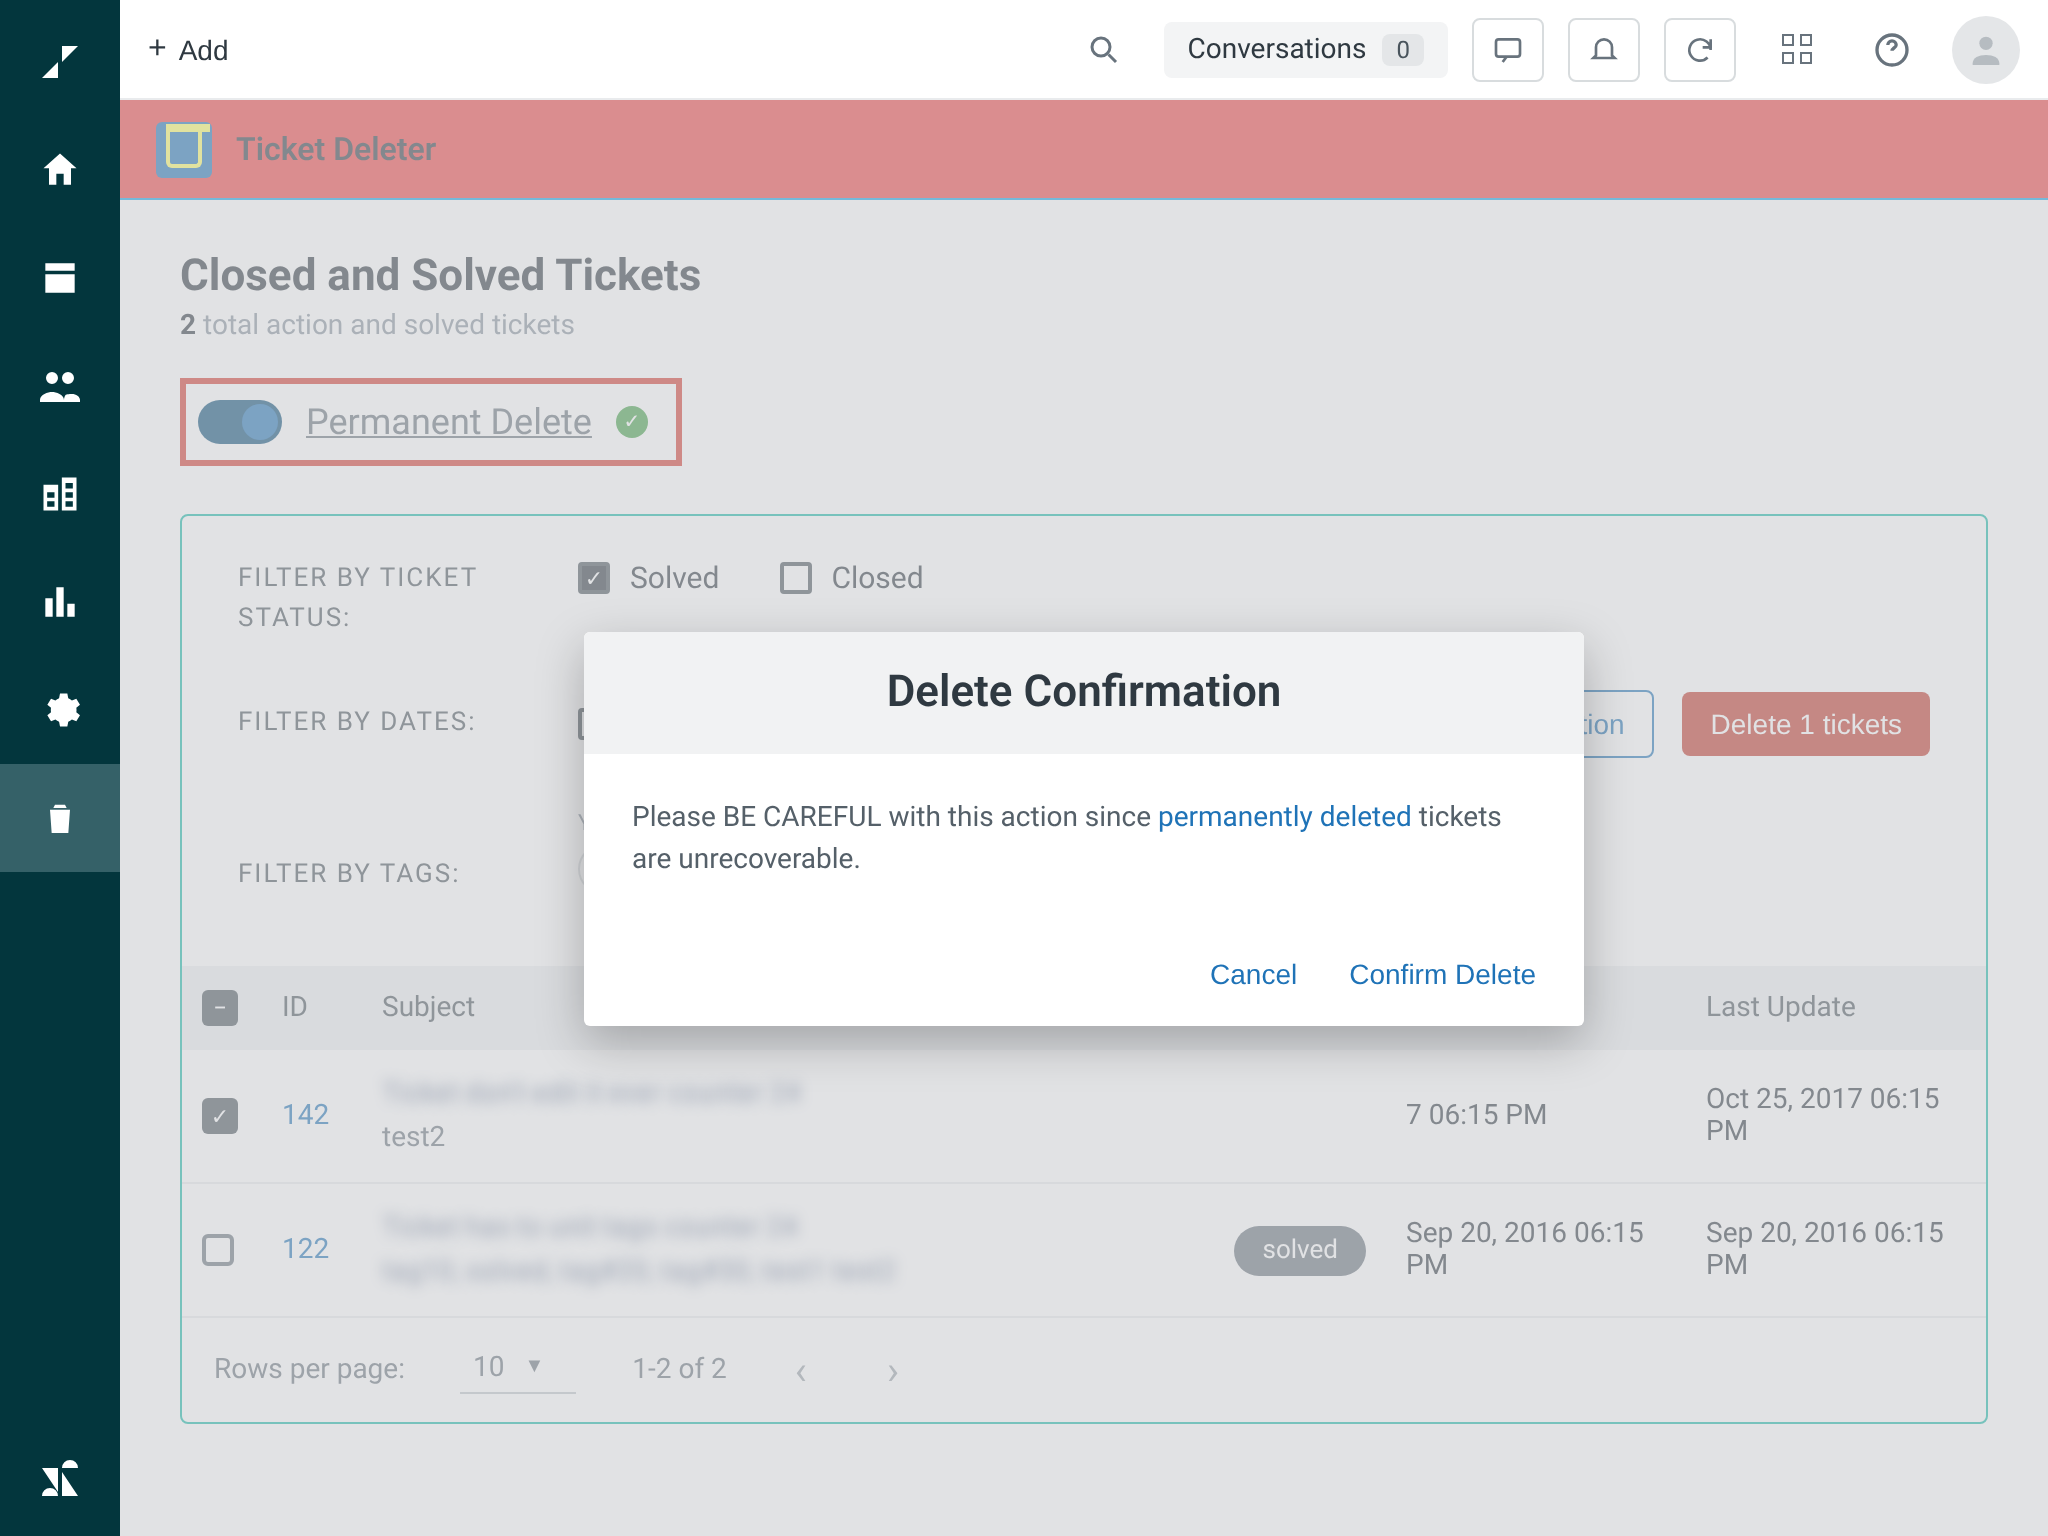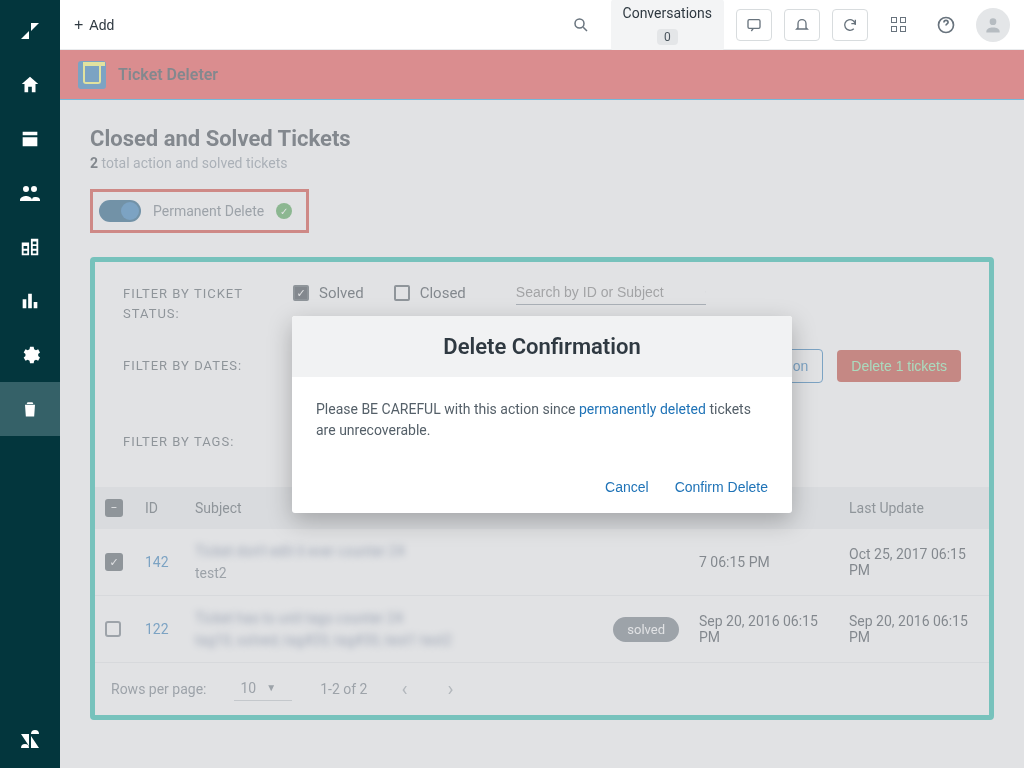--- a/index.html
+++ b/index.html
@@ -15,21 +15,21 @@
 
   
   .main { flex:1; display:flex; flex-direction:column; height:100%; position:relative; }
 
   
   .topbar { height:50px; border-bottom:1px solid #e9ebed; display:flex; align-items:center; padding:0 14px; gap:12px; }
   .add-btn { display:flex; align-items:center; gap:6px; font-size:14px; color:#2f3941; background:none; border:none; cursor:pointer; }
   .topbar .gap { flex:1; }
   .icon-btn { width:36px; height:32px; border:1px solid #d8dcde; border-radius:4px; display:flex; align-items:center; justify-content:center; background:#fff; color:#68737d; }
   .icon-btn.plain { border:none; background:transparent; }
-  .conv-pill { background:#f3f4f5; border-radius:4px; padding:6px 12px; display:flex; align-items:center; gap:8px; font-size:14px; color:#2f3941;flex-direction:column; }
+  .conv-pill { background:#f3f4f5; border-radius:4px; padding:6px 12px; display:flex; align-items:center; gap:8px; font-size:14px; color:#2f3941; }
   .badge-zero { background:#e4e6e8; border-radius:4px; padding:1px 7px; font-size:12px; color:#49545c;}
   .apps4 { display:grid; grid-template-columns:6px 6px; grid-auto-rows:6px; gap:3px;}
   .apps4 span{ border:1.5px solid #68737d; }
   .avatar { width:34px; height:34px; border-radius:50%; background:#e4e6e8; display:flex; align-items:center; justify-content:center; color:#a5acb2;}
 
   
   .app-title-bar { height:50px; background:#ef4444; border-bottom:1px solid #0ea5e9; display:flex; align-items:center; padding:0 18px; gap:12px; font-weight:600; font-size:16px;}
   .app-icon { width:28px; height:28px; background:linear-gradient(#1f73b7,#1f73b7); border-radius:3px; display:flex; align-items:center; justify-content:center; }
   .app-icon span{ width:18px;height:18px;border:2px solid #ff6; border-top:none; border-radius:0 0 3px 3px; position:relative;}
   .app-icon span::before{content:"";position:absolute;top:-4px;left:-2px;width:22px;height:4px;background:#ff6;}
@@ -38,39 +38,39 @@
   .content { flex:1; padding:26px 30px 10px 30px; overflow:auto; position:relative;}
   h1.page-title { font-size:22px; font-weight:700; margin-bottom:4px;}
   .subtext { color:#87929d; font-size:14px; }
   .subtext strong { color:#2f3941; font-weight:700;}
 
   
   .row-toggle-fetch { display:flex; align-items:center; margin-top:18px; }
   .toggle-box { border:3px solid #d63a2f; padding:8px 14px 8px 6px; display:flex; align-items:center; gap:12px;}
   .switch { width:42px; height:22px; border-radius:11px; background:#0b4f79; position:relative; }
   .switch::after{content:"";position:absolute; right:2px; top:2px; width:18px;height:18px;border-radius:50%; background:#1f73b7;}
-  .toggle-label{ font-size:14px; color:#68737d;}
+  .toggle-label{ font-size:18px; color:#68737d;text-decoration:underline;}
   .check-ok { width:16px;height:16px;border-radius:50%;background:#43a047;display:inline-flex;align-items:center;justify-content:center;color:#fff;font-size:10px;}
   .row-toggle-fetch .gap{flex:1;}
   .fetch-btn { background:#3e8e41; color:#fff; border:none; border-radius:18px; padding:9px 20px; font-size:14px; font-weight:600; display:flex; align-items:center; gap:8px;}
   .fetch-btn svg{fill:#fff;}
 
   
-  .filters-card { border:5px solid #14b8a6; border-radius:4px; margin-top:24px; }
+  .filters-card { border:1px solid #14b8a6; border-radius:4px; margin-top:24px; }
   .filters-inner{ padding:22px 28px 10px 28px; }
   .f-row{ display:flex; align-items:flex-start; gap:30px; margin-bottom:26px;}
   .f-label{ width:140px; font-size:13px; letter-spacing:1px; color:#49545c; line-height:1.5;}
   .chk{ display:flex; align-items:center; gap:10px; font-size:15px; color:#2f3941;}
   .chkbox{width:16px;height:16px;border:2px solid #49545c;border-radius:2px;display:inline-flex;align-items:center;justify-content:center;background:#fff;}
   .chkbox.checked{background:#2f3941;color:#fff;font-size:11px;}
   .search-wrap{ border-bottom:1px solid #87929d; display:flex; align-items:center; gap:8px; width:190px; padding-bottom:4px;}
   .search-wrap input{border:none; outline:none; font-size:14px; flex:1; background:transparent; color:#68737d;}
 
   .btn-outline{ border:1px solid #1f73b7; color:#1f73b7; background:#fff; border-radius:4px; padding:8px 14px; font-size:14px;}
-  .btn-danger{ background:#c0392b; color:#86efac; border:none; border-radius:4px; padding:8px 14px; font-size:14px;}
+  .btn-danger{ background:#c0392b; color:#ffffff; border:none; border-radius:4px; padding:8px 14px; font-size:14px;}
   .right-actions{ margin-left:auto; display:flex; gap:14px; align-items:center;}
   .hint-above{ font-size:11px; color:#87929d; margin-bottom:4px;}
 
   
   table.tickets{ width:100%; border-collapse:collapse; }
   table.tickets thead th{ background:#eef0f1; text-align:left; font-weight:400; color:#49545c; font-size:14px; padding:12px 10px;}
   table.tickets tbody td{ border-bottom:1px solid #e9ebed; padding:14px 10px; font-size:14px; vertical-align:middle;}
   .minus-all{width:18px;height:18px;background:#49545c;border-radius:3px;display:flex;align-items:center;justify-content:center;color:#fff;font-size:12px;}
   .row-chk-on{width:18px;height:18px;background:#49545c;border-radius:3px;display:flex;align-items:center;justify-content:center;color:#fff;font-size:11px;}
   .row-chk-off{width:16px;height:16px;border:2px solid #68737d;border-radius:3px;}
@@ -228,27 +228,20 @@
         <div class="f-row">
           <div class="f-label">FILTER BY TICKET STATUS:</div>
           <label class="chk">
             <span class="chkbox checked">✓</span>
             <span>Solved</span>
           </label>
           <label class="chk">
             <span class="chkbox"></span>
             <span>Closed</span>
           </label>
-          <div class="search-wrap" style="margin-left:20px;">
-            <input placeholder="Search by ID or Subject" style="">
-            <svg width="16" height="16" viewBox="0 0 24 24" fill="none" stroke="#68737d" stroke-width="2">
-                <circle cx="10" cy="10" r="6"></circle>
-                <line x1="20" y1="20" x2="15" y2="15"></line>
-              </svg>
-          </div>
         </div>
 
         <div class="f-row" style="align-items:center;">
           <div class="f-label">FILTER BY DATES:</div>
           <span class="chkbox"></span>
           <div class="right-actions">
             <button class="btn-outline">Selection</button>
             <button class="btn-danger">Delete 1 tickets</button>
           </div>
         </div>

